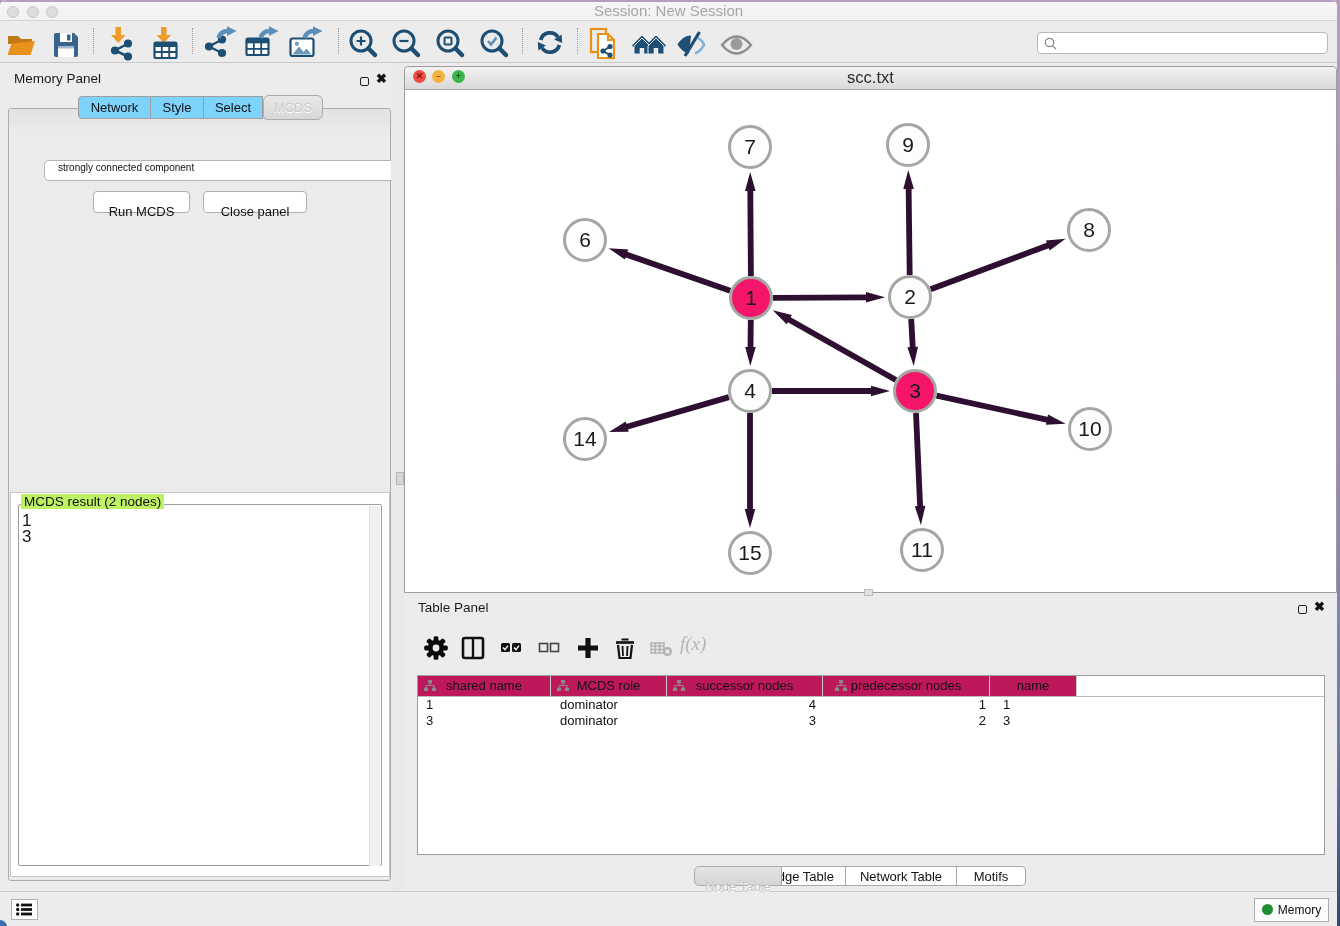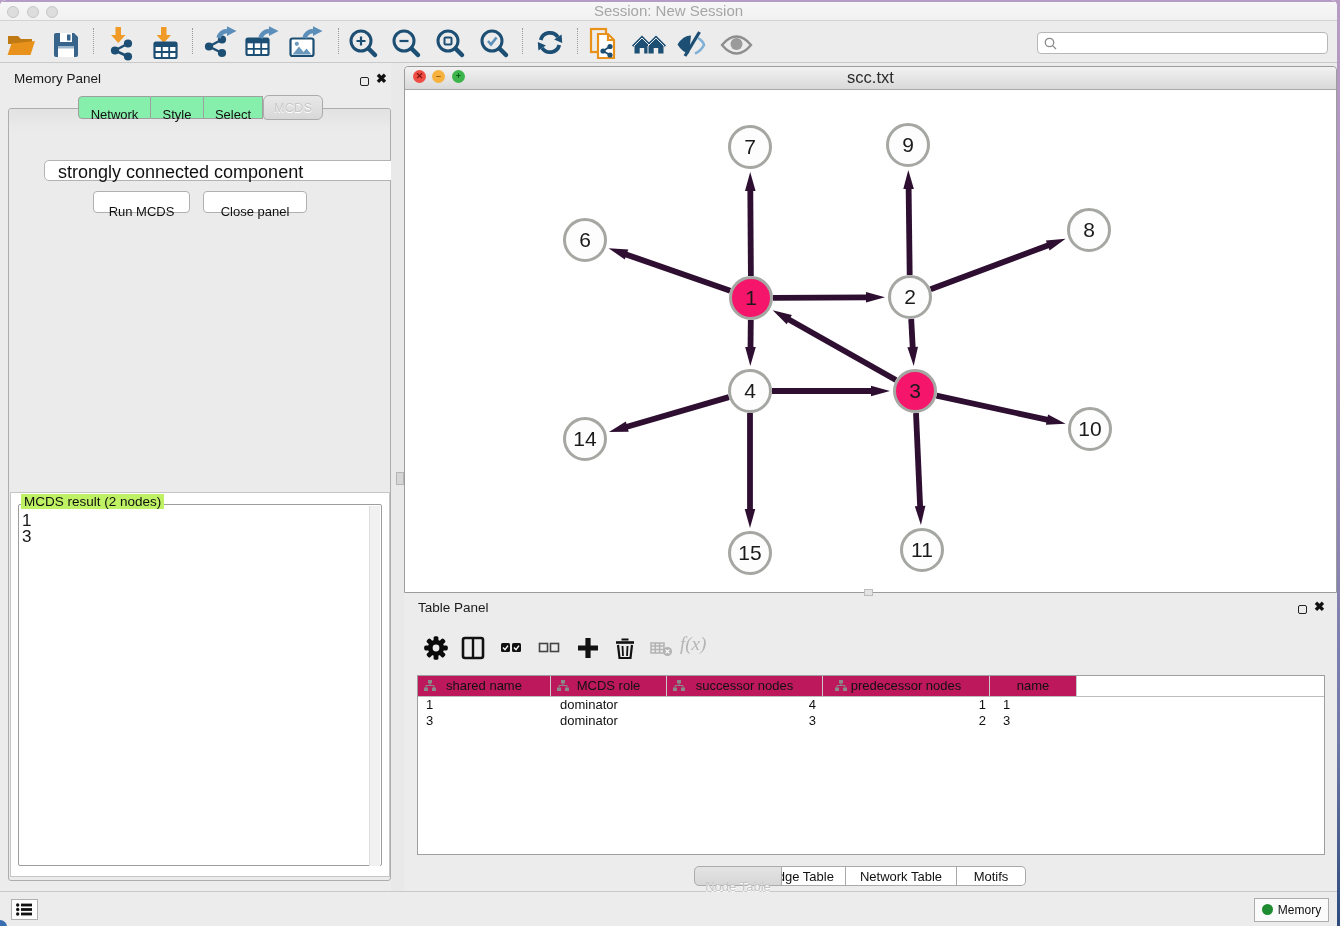--- a/index.html
+++ b/index.html
@@ -16,25 +16,25 @@
 .tsep{position:absolute;top:6px;width:0;height:26px;border-left:1px dotted #9a9a9a}
 #searchbox{position:absolute;left:1037px;top:10px;width:291px;height:22px;background:#fff;border:1px solid #b7b7b7;border-radius:4px}
 
 #cp-title{position:absolute;left:14px;top:71px;font-size:13.5px;color:#1a1a1a}
 .wicons{position:absolute;font-size:11px;color:#111}
 .sqico{display:inline-block;width:9px;height:9px;border:1.5px solid #222;border-radius:2px;vertical-align:middle}
 .xico{font-weight:bold;font-size:13px;color:#111;vertical-align:middle}
 #tabpanel{position:absolute;left:8px;top:108px;width:383px;height:773px;background:#ebebeb;border:1px solid #adadad;border-radius:3px}
 #tabpanel:before{content:"";position:absolute;left:0;top:0;right:0;height:22px;background:linear-gradient(#e2e2e2,#ebebeb);border-radius:3px 3px 0 0}
 .tabrow{position:absolute;display:flex}
-.tab{font-size:13px;color:#111;background:#86efac;border:1px solid #9f9f9f;border-left:none;padding:10px 0 0 0;text-align:center;height:23px}
+.tab{font-size:13px;color:#111;background:#7dd3fc;border:1px solid #9f9f9f;border-left:none;padding:3px 0 0 0;text-align:center;height:23px}
 .tab.first{border-left:1px solid #9f9f9f;border-radius:4px 0 0 4px}
 .tabsel{font-size:13px;text-align:center;background:linear-gradient(#e8e8e8,#d8d8d8);border:1px solid #ababab;border-radius:6px 6px 6px 4px;color:#c9c9c9;text-shadow:0 1px 0 #ffffff;height:25px;padding-top:4px}
 #optlabel{position:absolute;left:9px;top:136px;width:382px;text-align:center;font-size:14px;color:#111}
-#dropdown{position:absolute;left:44px;top:160px;width:372px;height:21px;background:#fff;border:1px solid #b3b3b3;border-radius:5px;font-size:18px;color:#111;padding:1px 0 0 13px}
+#dropdown{position:absolute;left:44px;top:160px;width:372px;height:21px;background:#fff;border:1px solid #b3b3b3;border-radius:5px;font-size:10px;color:#111;padding:1px 0 0 13px}
 .btn{position:absolute;height:22px;background:#fff;border:1px solid #b0b0b0;border-radius:4px;font-size:13px;color:#111;text-align:center;padding-top:12px}
 #resultpanel{position:absolute;left:10px;top:492px;width:380px;height:385px;background:#fff;border:1px solid #c6c6c6}
 #fieldset{position:absolute;left:7px;top:11px;width:364px;height:362px;border:1px solid #9d9d9d;border-radius:2px}
 #fslabel{position:absolute;left:2px;top:-11px;background:#bef264;font-size:13.5px;color:#111;padding:0 3px}
 #fsscroll{position:absolute;right:1px;top:1px;width:11px;height:360px;background:#f1f1f1;border-left:1px solid #ddd}
 
 #vdivider{position:absolute;left:391px;top:63px;width:13px;height:828px;background:#e9e9e9}
 #vhandle{position:absolute;left:396px;top:472px;width:8px;height:13px;background:#d6d6d6;border:1px solid #b5b5b5}
 
 #netwin{position:absolute;left:404px;top:66px;width:933px;height:527px;border:1px solid #9c9c9c;border-radius:4px 4px 0 0;background:#fff}

